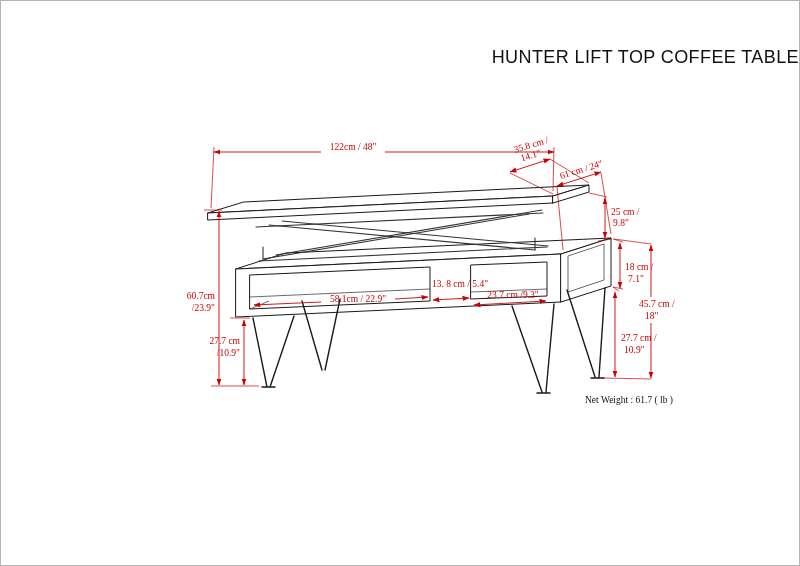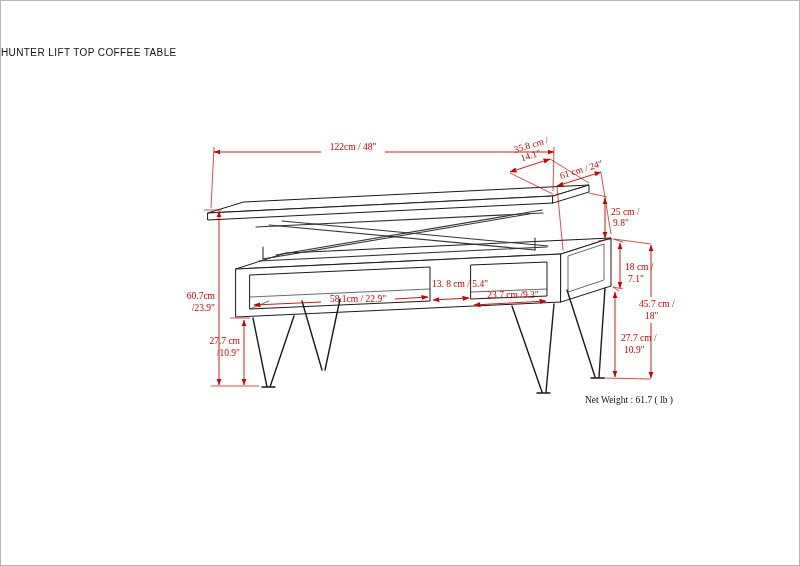--- a/index.html
+++ b/index.html
@@ -1,22 +1,22 @@
 <!DOCTYPE html>
 <html><head>
 <meta charset="utf-8">
 <style>
   html,body{margin:0;padding:0;background:#fff;}
   .page{
     position:relative;width:798px;height:564px;border:1px solid #b5b5b5;
     background:#ffffff;overflow:hidden;font-family:"Liberation Sans",sans-serif;
   }
   .title{
-    position:absolute;top:46px;left:0;width:100%;text-align:left;
-    font-size:10px;letter-spacing:0.4px;color:#111;
+    position:absolute;top:46px;left:0;width:100%;text-align:right;
+    font-size:18px;letter-spacing:0.4px;color:#111;
     font-family:"Liberation Sans",sans-serif;
   }
   svg{position:absolute;top:0;left:0;}
   .draw{stroke:#1a1a1a;stroke-width:1;fill:none;stroke-linejoin:round;stroke-linecap:round;}
   .face{fill:#ffffff;}
   .thin{stroke:#2a2a2a;stroke-width:0.7;fill:none;}
   .mech{stroke:#333;stroke-width:1.1;fill:none;stroke-linecap:round;}
   .leg{stroke:#1a1a1a;stroke-width:1.4;fill:none;stroke-linecap:round;}
   .dim{stroke:#cc0000;stroke-width:0.9;fill:none;}
   .ext{stroke:#cc0000;stroke-width:0.7;fill:none;}

